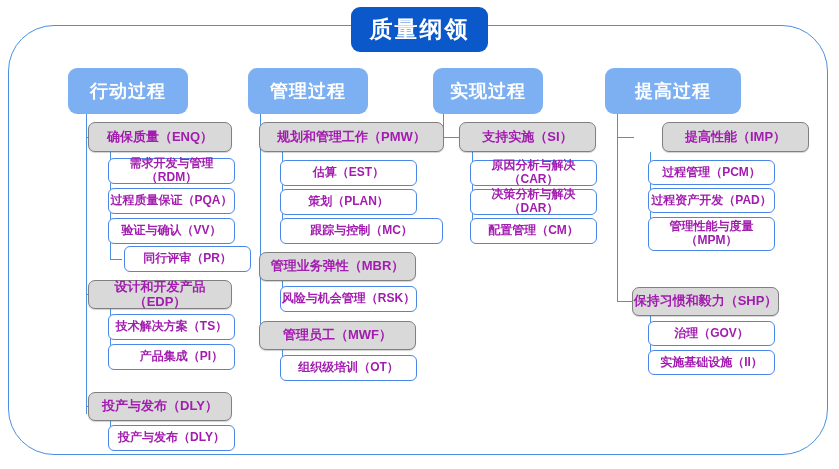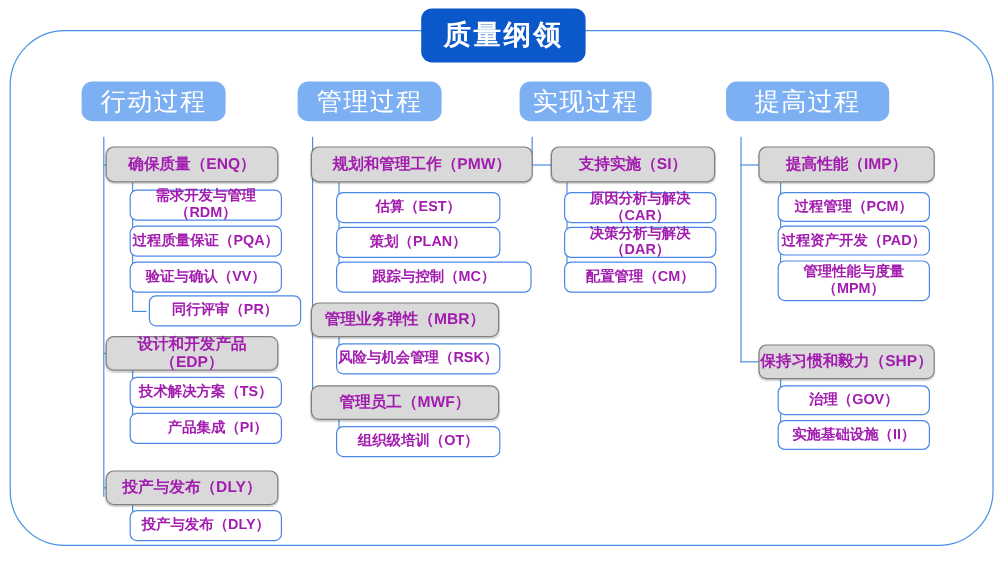--- a/index.html
+++ b/index.html
@@ -31,26 +31,26 @@
     display:flex;align-items:center;justify-content:center;
     color:#ffffff;
     font-size:23px;font-weight:bold;
     letter-spacing:2px;
     z-index:6;
   }
 
   
   .col-head{
     position:absolute;
-    height:33px;
+    height:46px;
     background:#7cb0f2;
     border-radius:9px;
     display:flex;align-items:center;justify-content:center;
     color:#ffffff;
-    font-size:21px;font-weight:normal;
+    font-size:18px;font-weight:bold;
     letter-spacing:1px;
     z-index:4;
   }
 
   
   .node{
     position:absolute;
     box-sizing:border-box;
     display:flex;align-items:center;justify-content:center;
     text-align:center;
@@ -178,21 +178,21 @@
   <div class="node leaf" style="left:470px;top:189px;width:127px;height:26px;">决策分析与解决（DAR）</div>
 
   <div class="ln h" style="left:472px;top:231px;width:12px;"></div>
   <div class="node leaf" style="left:470px;top:218px;width:127px;height:26px;">配置管理（CM）</div>
 
   <div class="col-head" style="left:605px;top:68px;width:136px;">提高过程</div>
 
   <div class="ln v" style="left:617px;top:114px;height:188px;"></div>
 
   <div class="ln h" style="left:617px;top:137px;width:17px;"></div>
-  <div class="node gray" style="left:632px;top:122px;width:147px;height:30px;">提高性能（IMP）</div>
+  <div class="node gray" style="left:662px;top:122px;width:147px;height:30px;">提高性能（IMP）</div>
 
   <div class="ln v" style="left:650px;top:152px;height:83px;"></div>
 
   <div class="ln h" style="left:650px;top:173px;width:12px;"></div>
   <div class="node leaf" style="left:648px;top:160px;width:127px;height:25px;">过程管理（PCM）</div>
 
   <div class="ln h" style="left:650px;top:201px;width:12px;"></div>
   <div class="node leaf" style="left:648px;top:188px;width:127px;height:25px;">过程资产开发（PAD）</div>
 
   <div class="ln h" style="left:650px;top:234px;width:12px;"></div>

